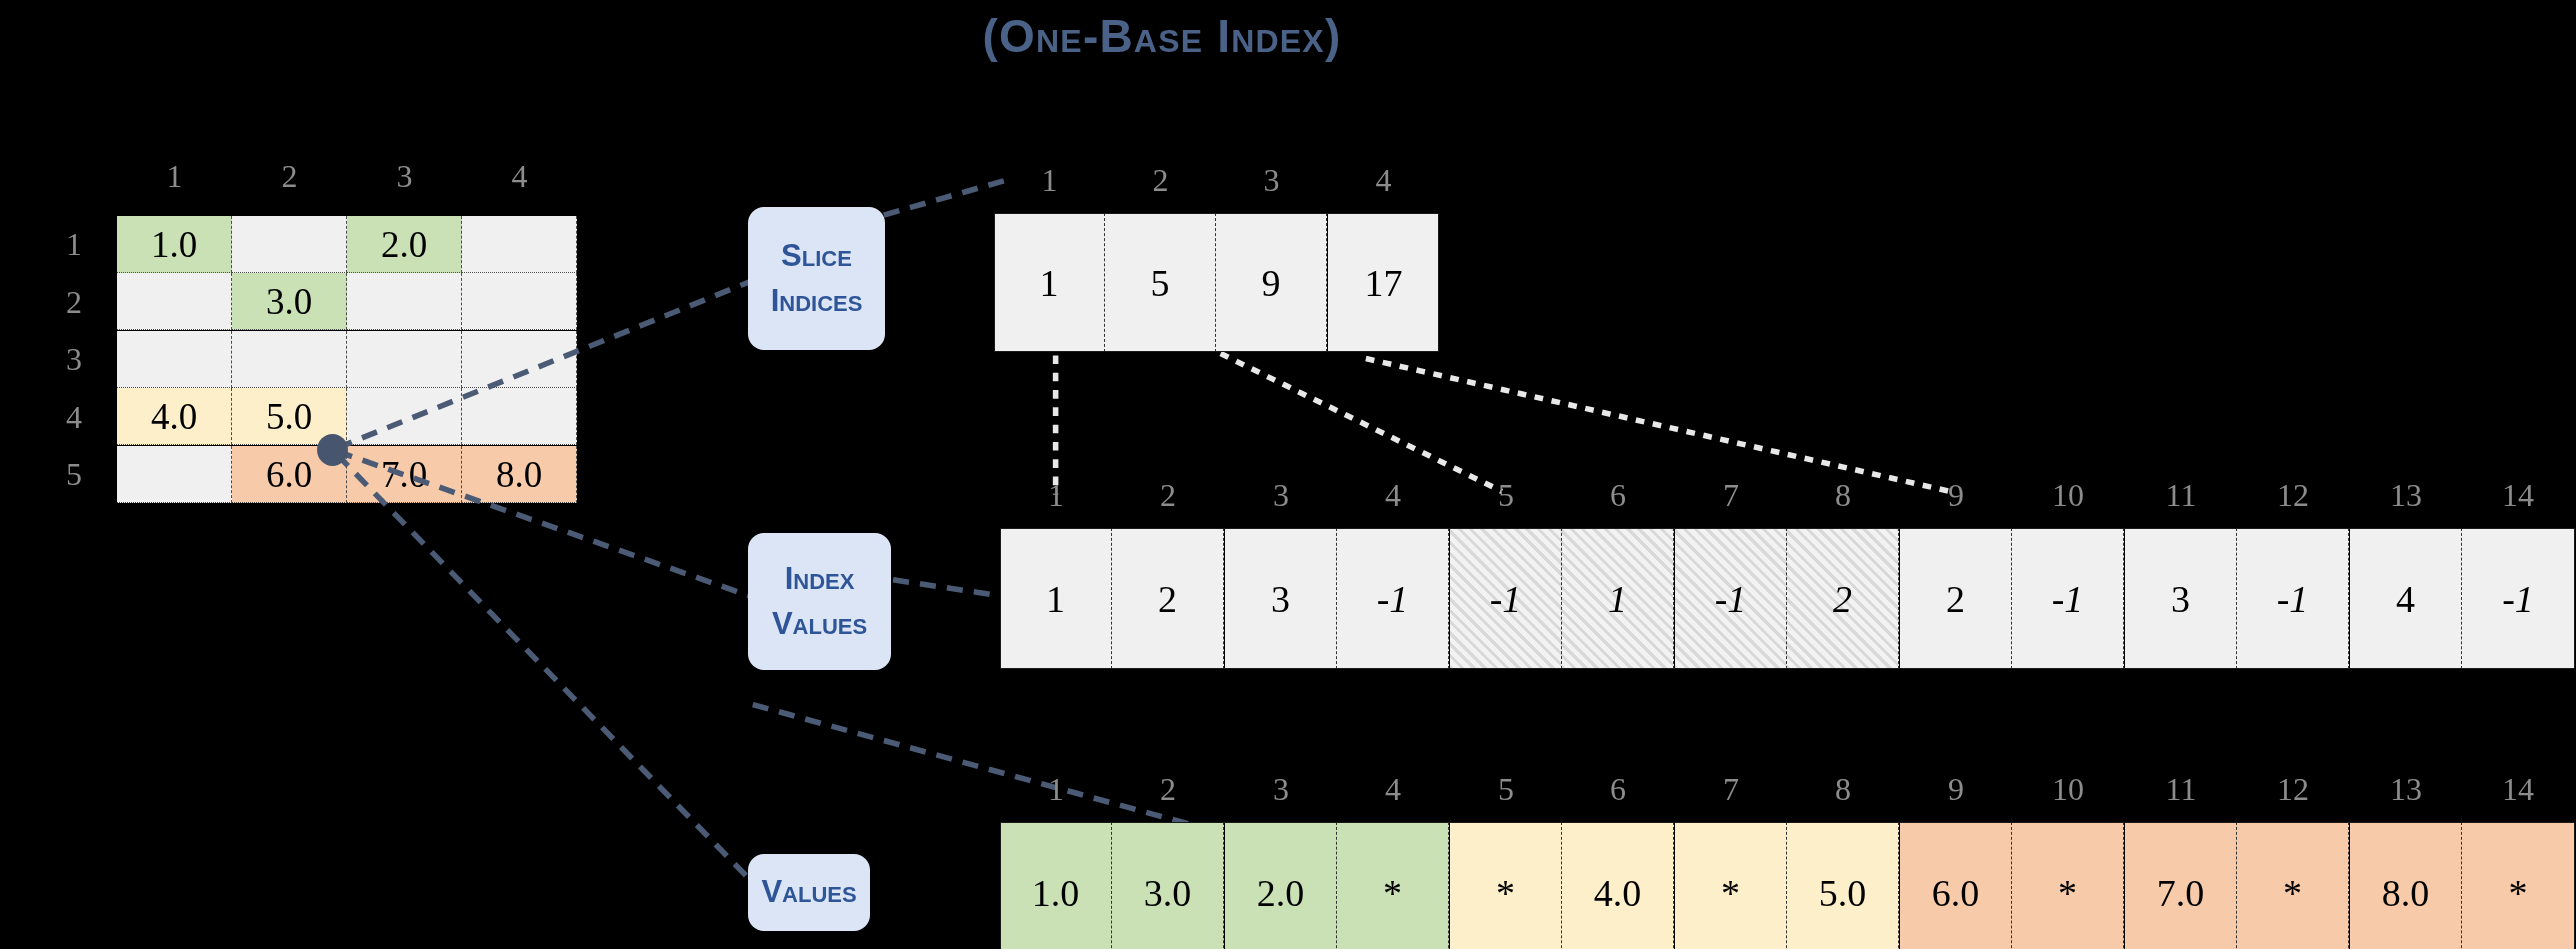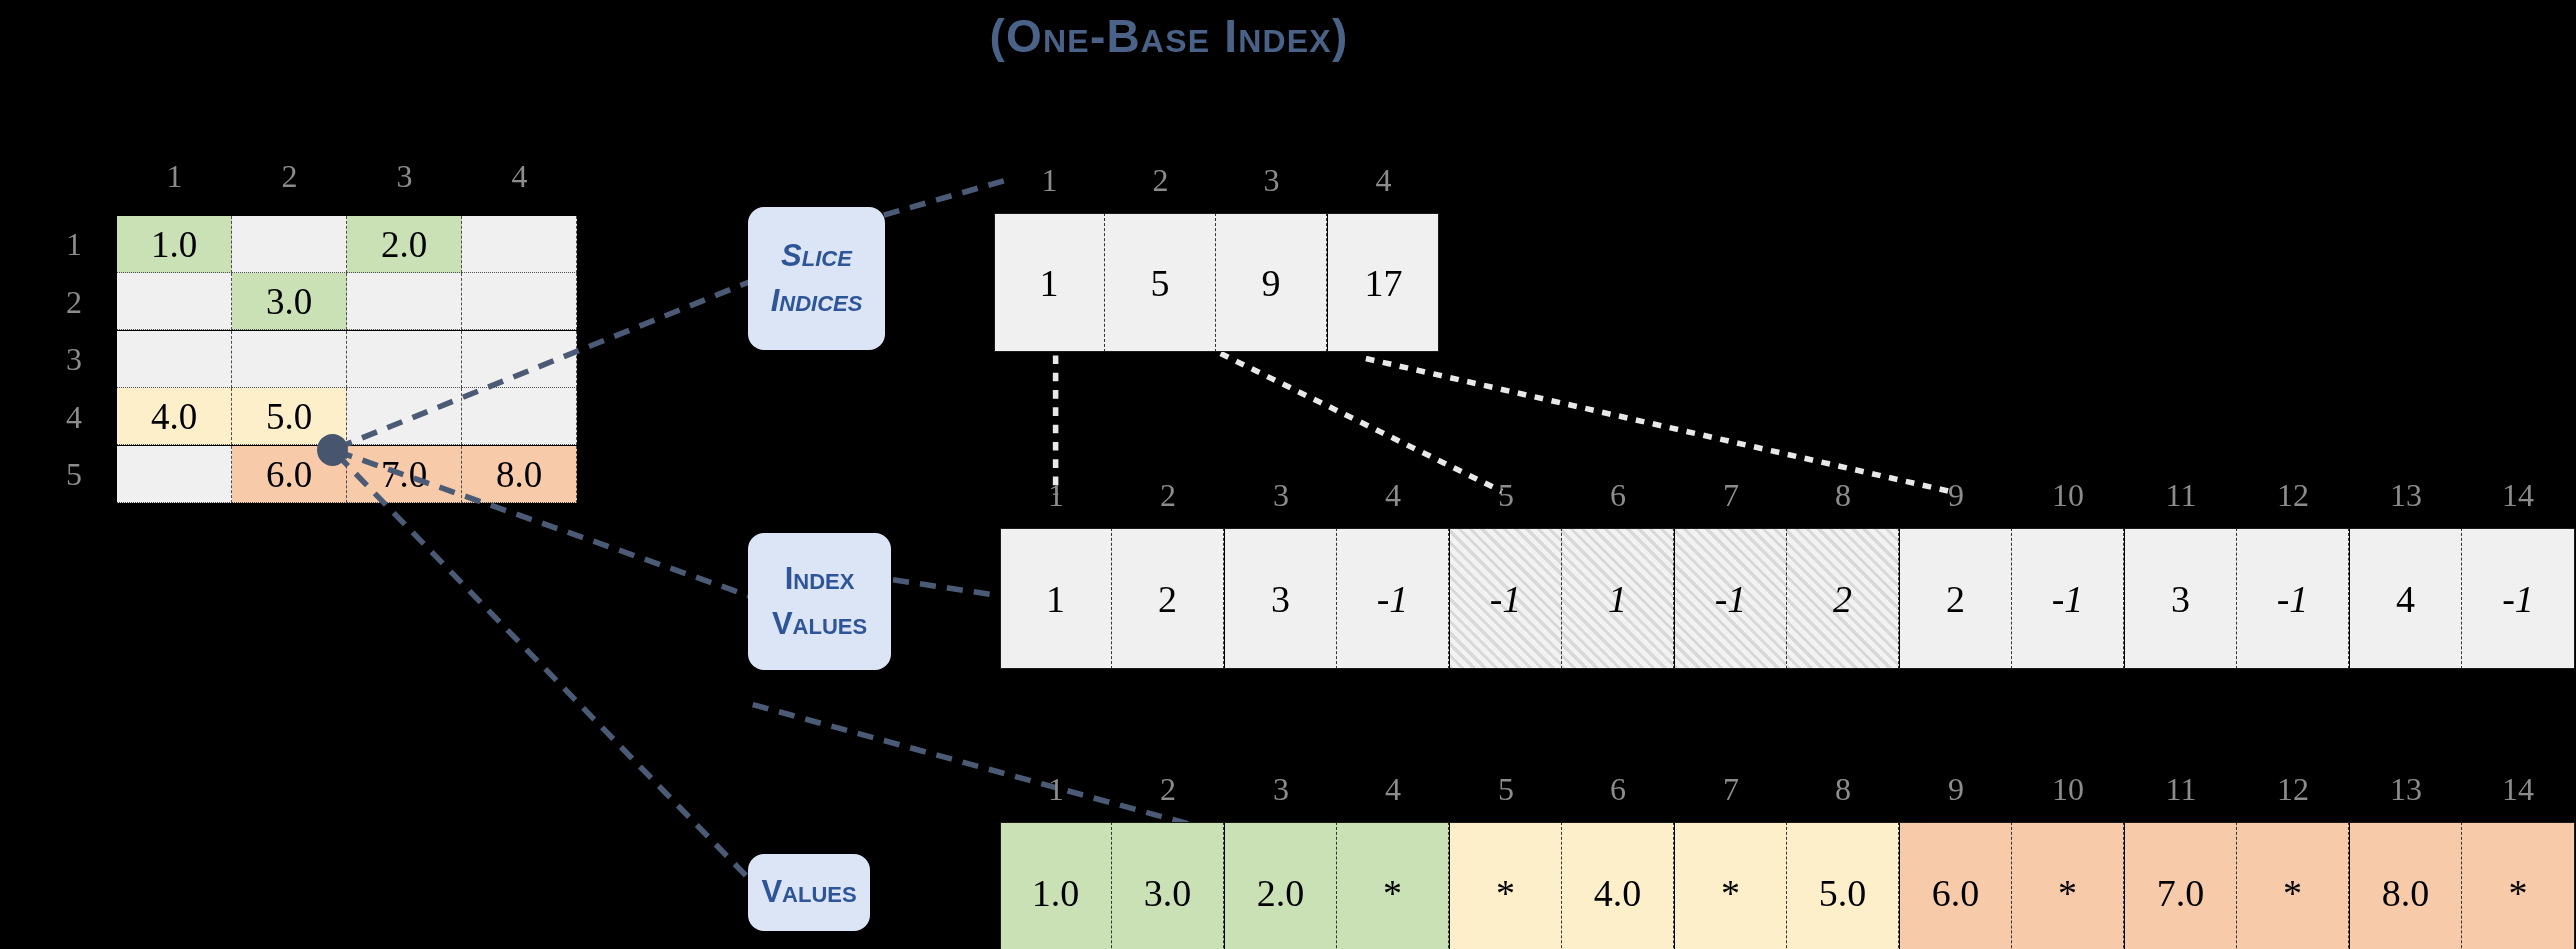--- a/index.html
+++ b/index.html
@@ -1,21 +1,21 @@
 <!DOCTYPE html>
 <html style="font-size:10px"><head>
 <meta charset="utf-8">
 <style>
   html,body{margin:0;padding:0;background:#000;}
   body{width:2576px;height:950px;position:relative;overflow:hidden;
        font-family:"Liberation Serif",serif;}
 
   
   #title{
-    position:absolute; left:7px; top:8.7px; width:2324px; text-align:center;
+    position:absolute; left:0; top:8.7px; width:2324px; text-align:center;
     color:#4A6287; font-size:46px; letter-spacing:1.2px;
     font-variant:small-caps; font-family:"Liberation Sans",sans-serif;
     font-weight:600;
   }
   .hdr{
     position:absolute; display:flex; align-items:center; justify-content:center;
     color:#8C8C8C; font-size:32px; font-family:"Liberation Serif",serif;
   }
 
   
@@ -117,21 +117,21 @@
 <div class="hdr" style="left: 43px; top: 446px; width: 62px; height: 57px;">5</div>
 <div class="hdr" style="left: 994px; top: 154px; width: 111px; height: 53px;">1</div>
 <div class="hdr" style="left: 1105px; top: 154px; width: 111px; height: 53px;">2</div>
 <div class="hdr" style="left: 1216px; top: 154px; width: 111px; height: 53px;">3</div>
 <div class="hdr" style="left: 1328px; top: 154px; width: 111px; height: 53px;">4</div>
 <div class="acell" style="left: 994px; top: 213px; width: 111px; height: 139px;">1</div>
 <div class="acell" style="left: 1105px; top: 213px; width: 111px; height: 139px;">5</div>
 <div class="acell" style="left: 1216px; top: 213px; width: 111px; height: 139px;">9</div>
 <div class="acell last" style="left: 1328px; top: 213px; width: 111px; height: 139px;">17</div>
 <div style="position: absolute; left: 994px; top: 213px; width: 445px; height: 139px; border: 1.9px solid rgb(26, 26, 26); box-sizing: border-box; pointer-events: none;"></div>
-<div class="pill" style="left: 748px; top: 207px; width: 137px; height: 143px; font-style: italic;">
+<div class="pill" style="left: 748px; top: 207px; width: 137px; height: 143px;">
     <span>Slice</span>
     <span>Indices</span>
   </div>
 <div class="hdr" style="left: 1000px; top: 469px; width: 112px; height: 53px;">1</div>
 <div class="hdr" style="left: 1112px; top: 469px; width: 112px; height: 53px;">2</div>
 <div class="hdr" style="left: 1225px; top: 469px; width: 112px; height: 53px;">3</div>
 <div class="hdr" style="left: 1337px; top: 469px; width: 112px; height: 53px;">4</div>
 <div class="hdr" style="left: 1450px; top: 469px; width: 112px; height: 53px;">5</div>
 <div class="hdr" style="left: 1562px; top: 469px; width: 112px; height: 53px;">6</div>
 <div class="hdr" style="left: 1675px; top: 469px; width: 112px; height: 53px;">7</div>

